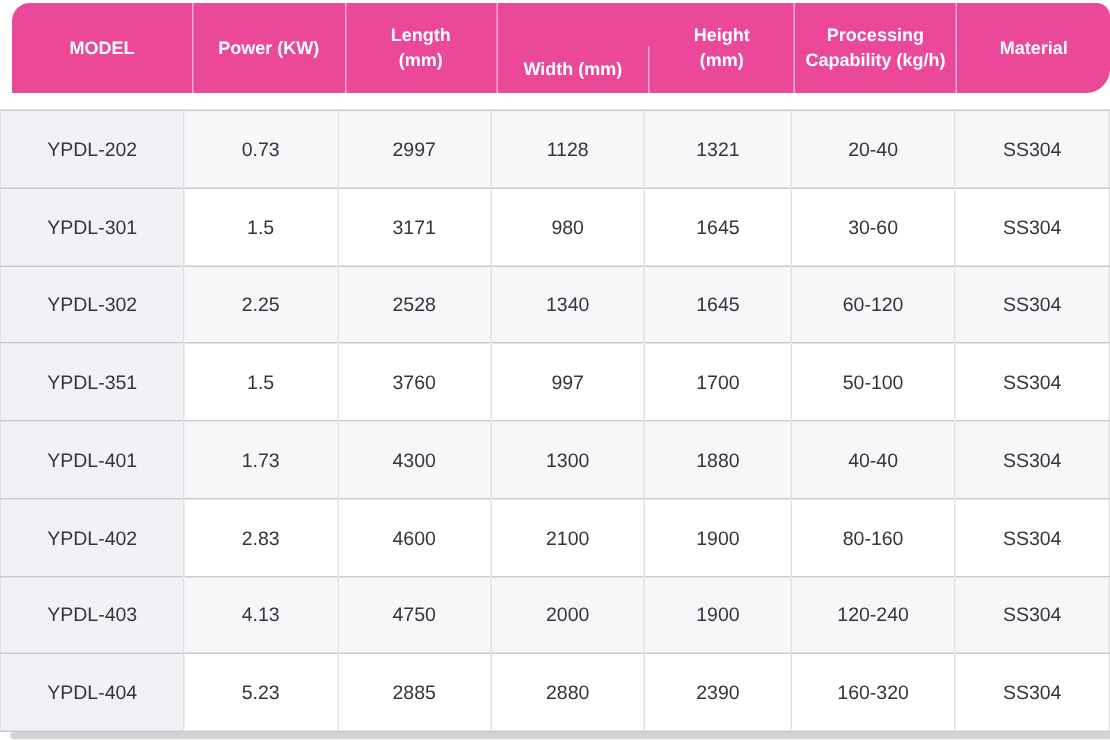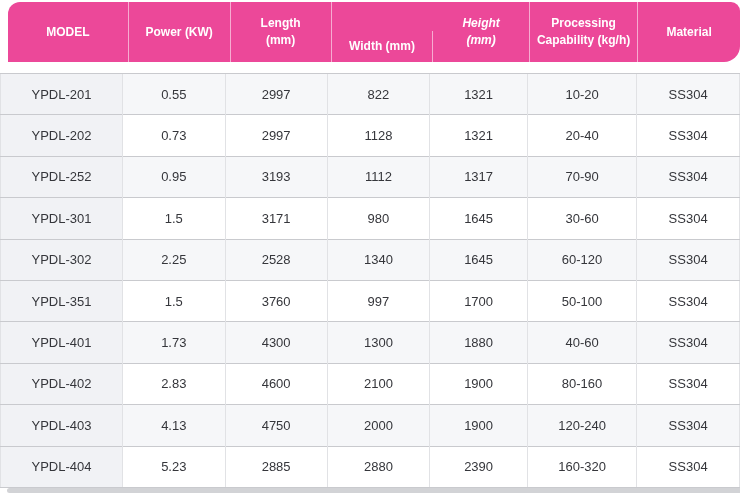--- a/index.html
+++ b/index.html
@@ -23,21 +23,21 @@
     display:flex; align-items:center; justify-content:center;
     text-align:center;
     color:#ffffff; font-weight:bold; font-size:12px; line-height:1.4;
     white-space:pre-line;
     padding:0 2px;
     box-sizing:border-box;
     border-right:1px solid rgba(255,255,255,0.55);
   }
   .header-cell:last-child { border-right:none; }
   .hc-0 { width:16.5%; } .hc-1 { width:13.9%; } .hc-2 { width:13.8%; }
-  .hc-3 { width:13.9%;margin-top:29px; } .hc-4 { width:13.2%;font-style:italic; } .hc-5 { width:14.8%; }
+  .hc-3 { width:13.9%;margin-top:29px; } .hc-4 { width:13.2%; } .hc-5 { width:14.8%; }
   .hc-6 { width:13.9%; }
   
   .spec-table {
     position:absolute; left:0; top:73px;
     width:740px; height:415px;
     border-collapse:collapse; table-layout:fixed;
     border-left:1px solid #e1e2e5; border-right:1px solid #e1e2e5;
   }
   .spec-table td {
     border-top:1px solid #c9cace;
@@ -80,44 +80,26 @@
       <col style="width:16.5%">
         <col style="width:13.9%">
         <col style="width:13.8%">
       <col style="width:13.9%">
         <col style="width:13.2%">
         <col style="width:14.8%">
       <col style="width:13.9%">
     </colgroup>
     <tbody>
         <tr>
-          <td class="model-col">YPDL-201</td>
-          <td>0.55</td>
-          <td>2997</td>
-          <td>822</td>
-          <td>1321</td>
-          <td>10-20</td>
-          <td>SS304</td>
-        </tr>
-        <tr>
           <td class="model-col">YPDL-202</td>
           <td>0.73</td>
           <td>2997</td>
           <td>1128</td>
           <td>1321</td>
           <td>20-40</td>
-          <td>SS304</td>
-        </tr>
-        <tr>
-          <td class="model-col">YPDL-252</td>
-          <td>0.95</td>
-          <td>3193</td>
-          <td>1112</td>
-          <td>1317</td>
-          <td>70-90</td>
           <td>SS304</td>
         </tr>
         <tr>
           <td class="model-col">YPDL-301</td>
           <td>1.5</td>
           <td>3171</td>
           <td>980</td>
           <td>1645</td>
           <td>30-60</td>
           <td>SS304</td>
@@ -139,21 +121,21 @@
           <td>1700</td>
           <td>50-100</td>
           <td>SS304</td>
         </tr>
         <tr>
           <td class="model-col">YPDL-401</td>
           <td>1.73</td>
           <td>4300</td>
           <td>1300</td>
           <td>1880</td>
-          <td>40-60</td>
+          <td>40-40</td>
           <td>SS304</td>
         </tr>
         <tr>
           <td class="model-col">YPDL-402</td>
           <td>2.83</td>
           <td>4600</td>
           <td>2100</td>
           <td>1900</td>
           <td>80-160</td>
           <td>SS304</td>

